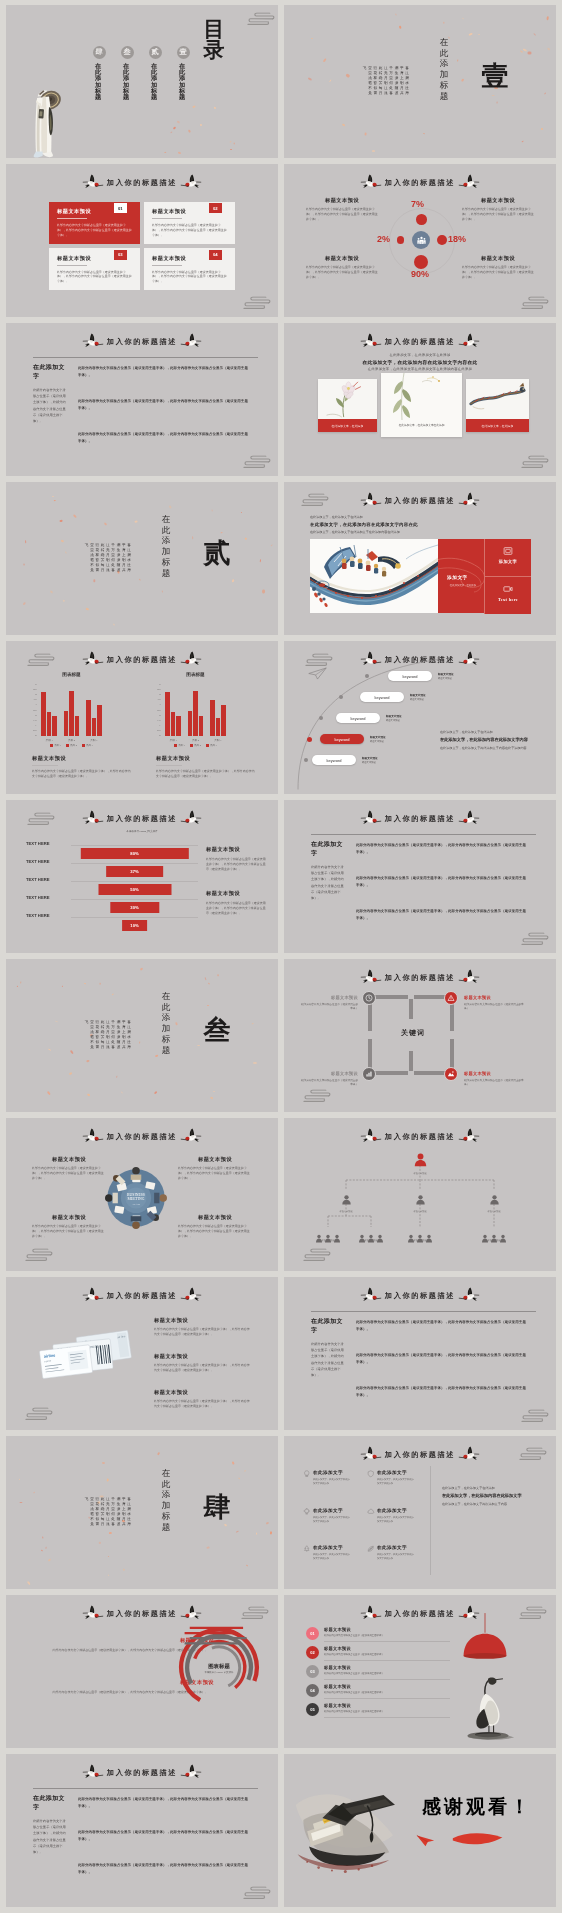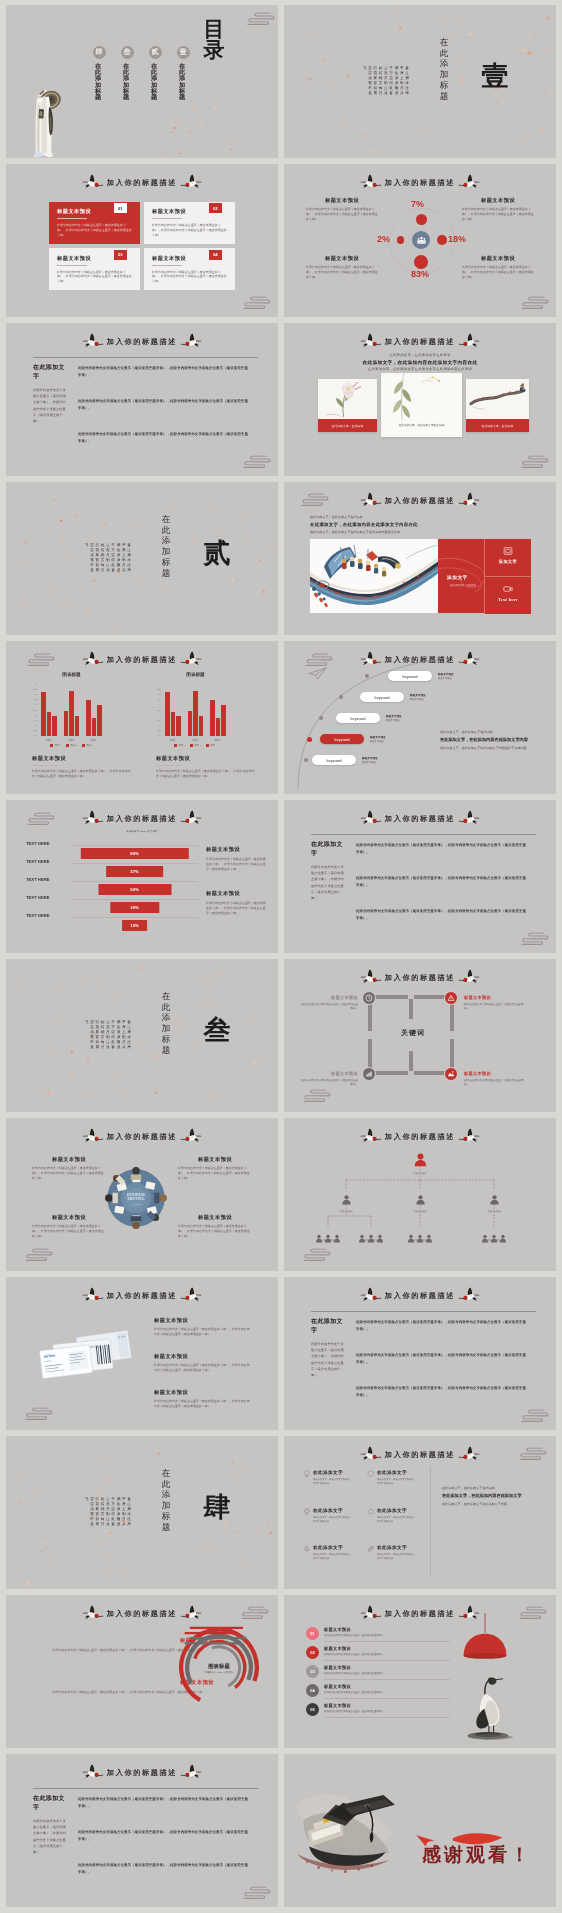--- a/index.html
+++ b/index.html
@@ -162,21 +162,21 @@
   .ll-num{position:absolute;left:0;top:0;width:13px;height:13px;border-radius:50%;color:#fff;
           font-size:4px;font-weight:700;display:flex;align-items:center;justify-content:center;
           font-family:"Liberation Sans",sans-serif;}
   .ll-t{margin-left:18px;font-size:4.2px;font-weight:700;color:#2b2828;letter-spacing:.3px;}
   .ll-b{margin-left:18px;margin-top:2px;font-size:2.4px;color:#5d5959;}
   .ll-line{position:absolute;left:18px;right:-10px;top:14px;height:1px;background:#b3afaf;}
   .ll-lamp{position:absolute;left:176px;top:18px;width:50px;height:52px;}
   .ll-crane{position:absolute;left:176px;top:72px;width:56px;height:74px;}
   
   .tk-img{position:absolute;left:6px;top:22px;width:124px;height:105px;}
-  .tk-txt{position:absolute;left:138px;top:40px;font-size:19px;font-weight:700;color:#7f1d1d;letter-spacing:3px;margin-top:48px;}
+  .tk-txt{position:absolute;left:138px;top:40px;font-size:19px;font-weight:700;color:#000000;letter-spacing:3px;}
   .tk-brush{position:absolute;left:148px;top:76px;width:72px;height:18px;}
   .tk-plane{position:absolute;left:132px;top:80px;width:19px;height:13px;transform:scaleX(-1);}
 </style>
 </head>
 <body>
 
 <svg width="0" height="0" style="position:absolute" aria-hidden="true">
   <defs>
     <g id="birdg">
 
@@ -477,21 +477,21 @@
     </g>
         </svg>
   </div>
   <div class="pcdot" style="left:132px;top:50px;width:10.6px;height:10.6px"></div>
   <div class="pcval" style="left:127px;top:36px">7%</div>
   <div class="pcdot" style="left:113px;top:72.2px;width:7.4px;height:7.4px"></div>
   <div class="pcval" style="left:93px;top:71px">2%</div>
   <div class="pcdot" style="left:153px;top:71px;width:9.8px;height:9.8px"></div>
   <div class="pcval" style="left:164px;top:71px">18%</div>
   <div class="pcdot" style="left:130px;top:90.6px;width:14px;height:14px"></div>
-  <div class="pcval" style="left:127px;top:106px">83%</div>
+  <div class="pcval" style="left:127px;top:106px">90%</div>
 
   <div class="pcblk" style="left:22px;top:33px;text-align:center">
     <div class="cardttl">标题文本预设</div>
     <div class="cardbody" style="text-align:left">此部分内容作为文字排版占位显示（建议使用主题字体），此部分内容作为文字排版占位显示（建议使用主题字体）。</div>
   </div>
   <div class="pcblk" style="left:178px;top:33px;text-align:center">
     <div class="cardttl">标题文本预设</div>
     <div class="cardbody" style="text-align:left">此部分内容作为文字排版占位显示（建议使用主题字体），此部分内容作为文字排版占位显示（建议使用主题字体）。</div>
   </div>
   <div class="pcblk" style="left:22px;top:91px;text-align:center">

